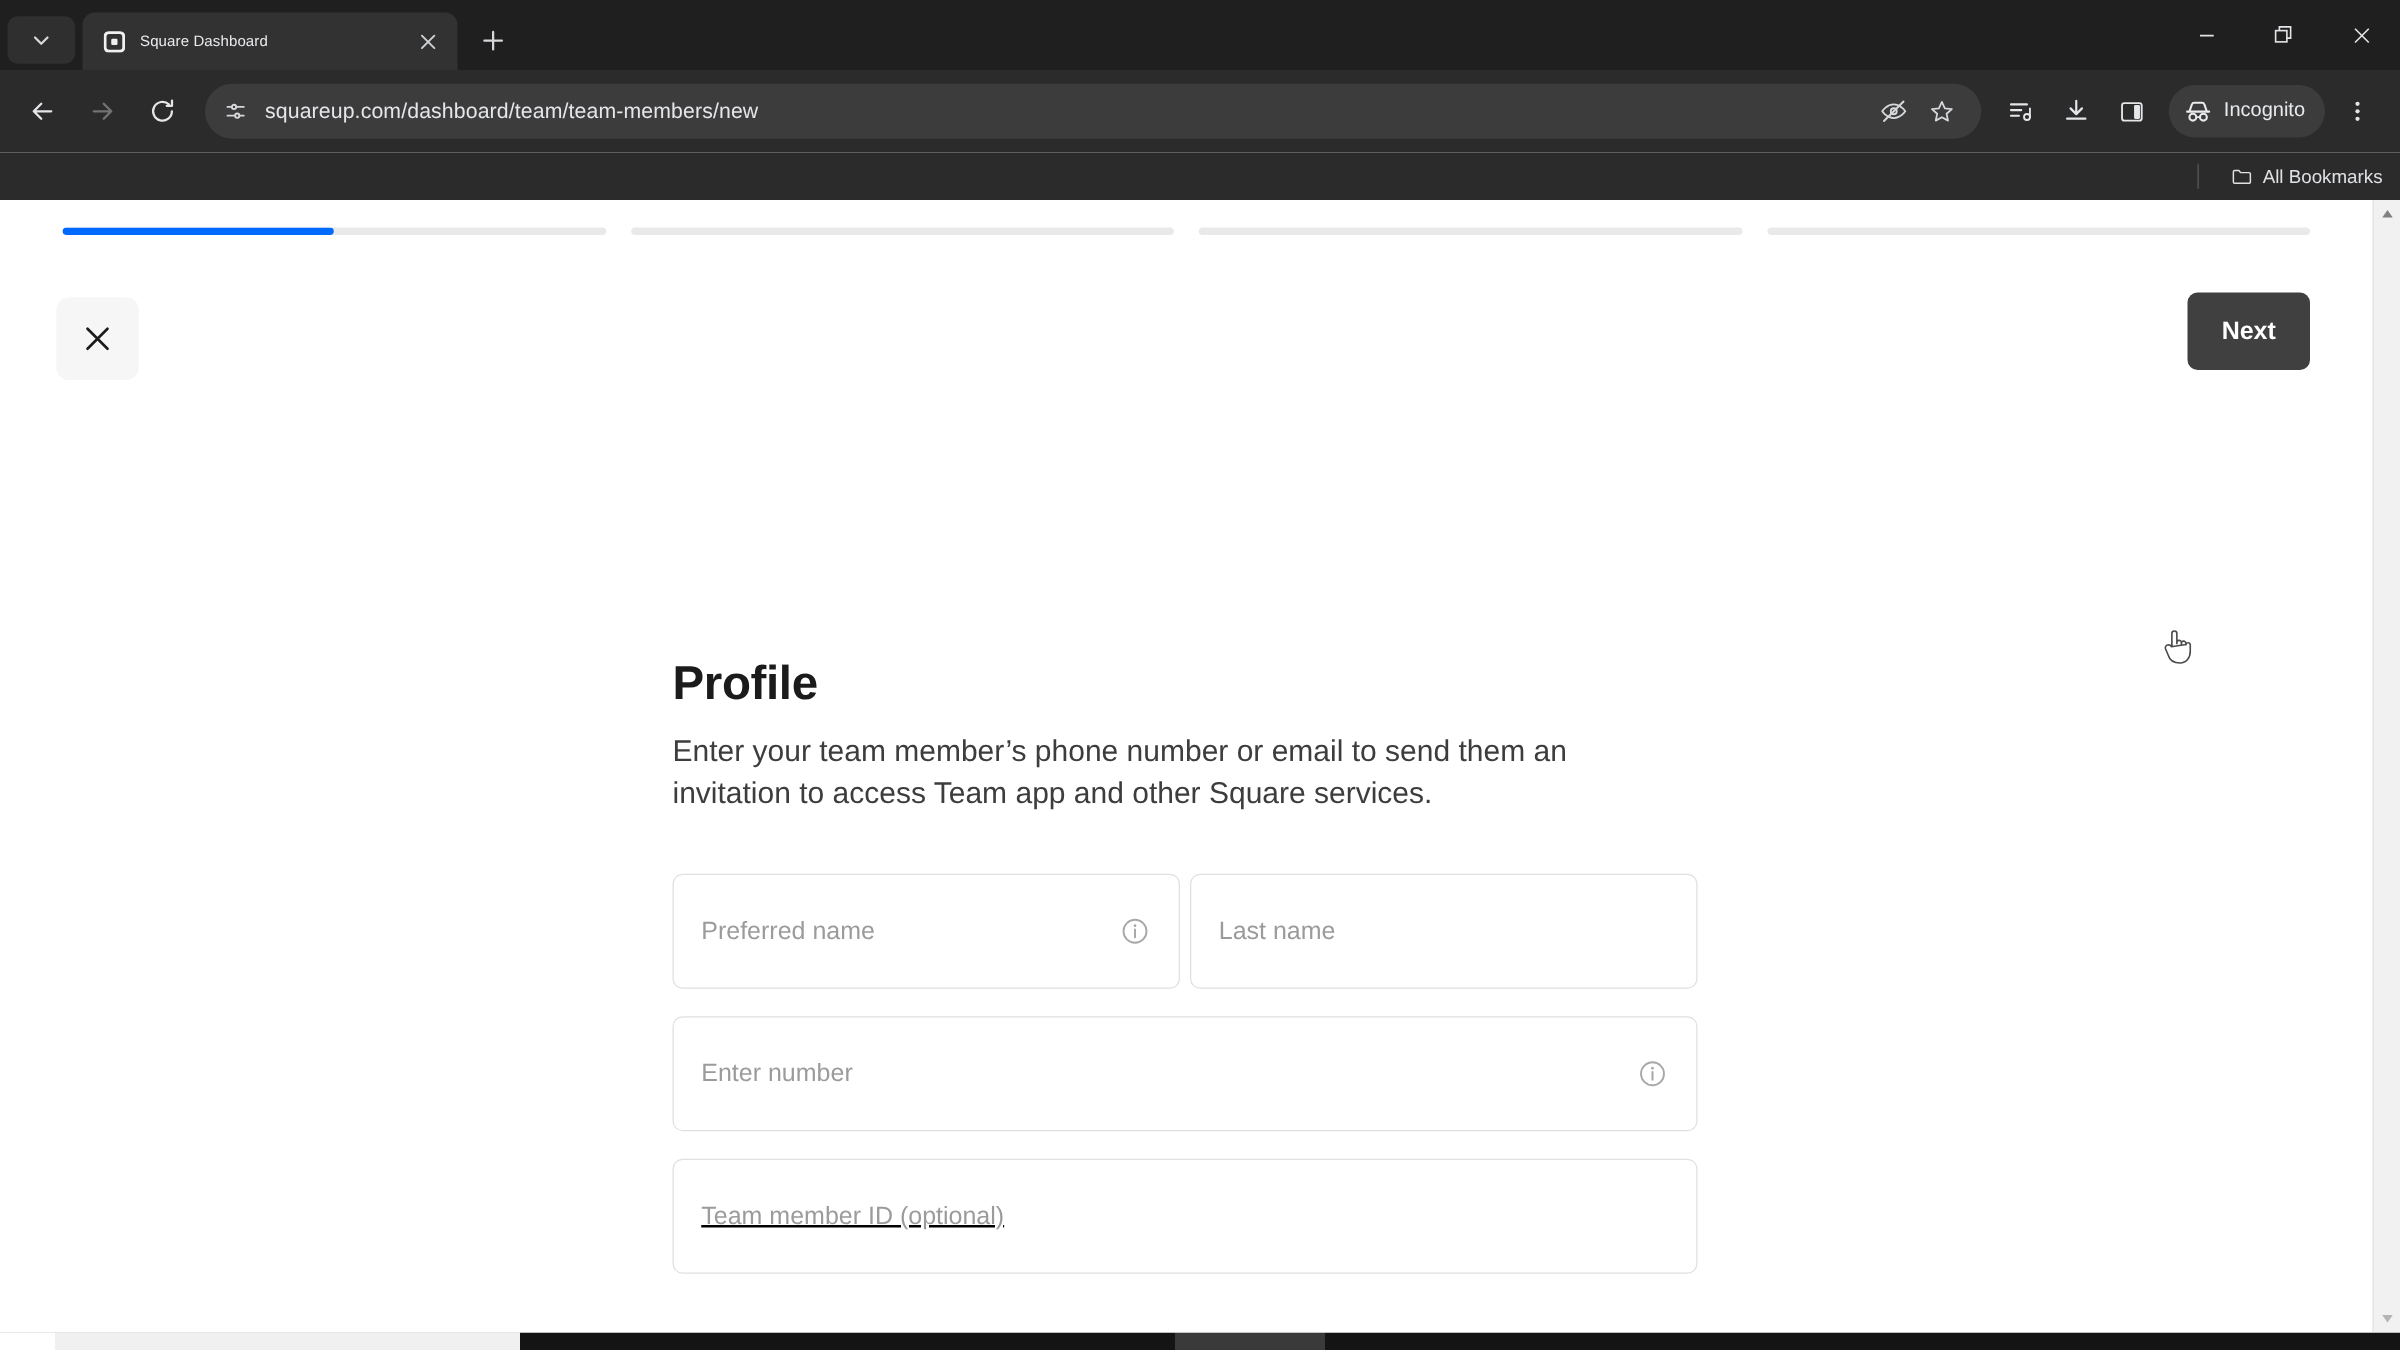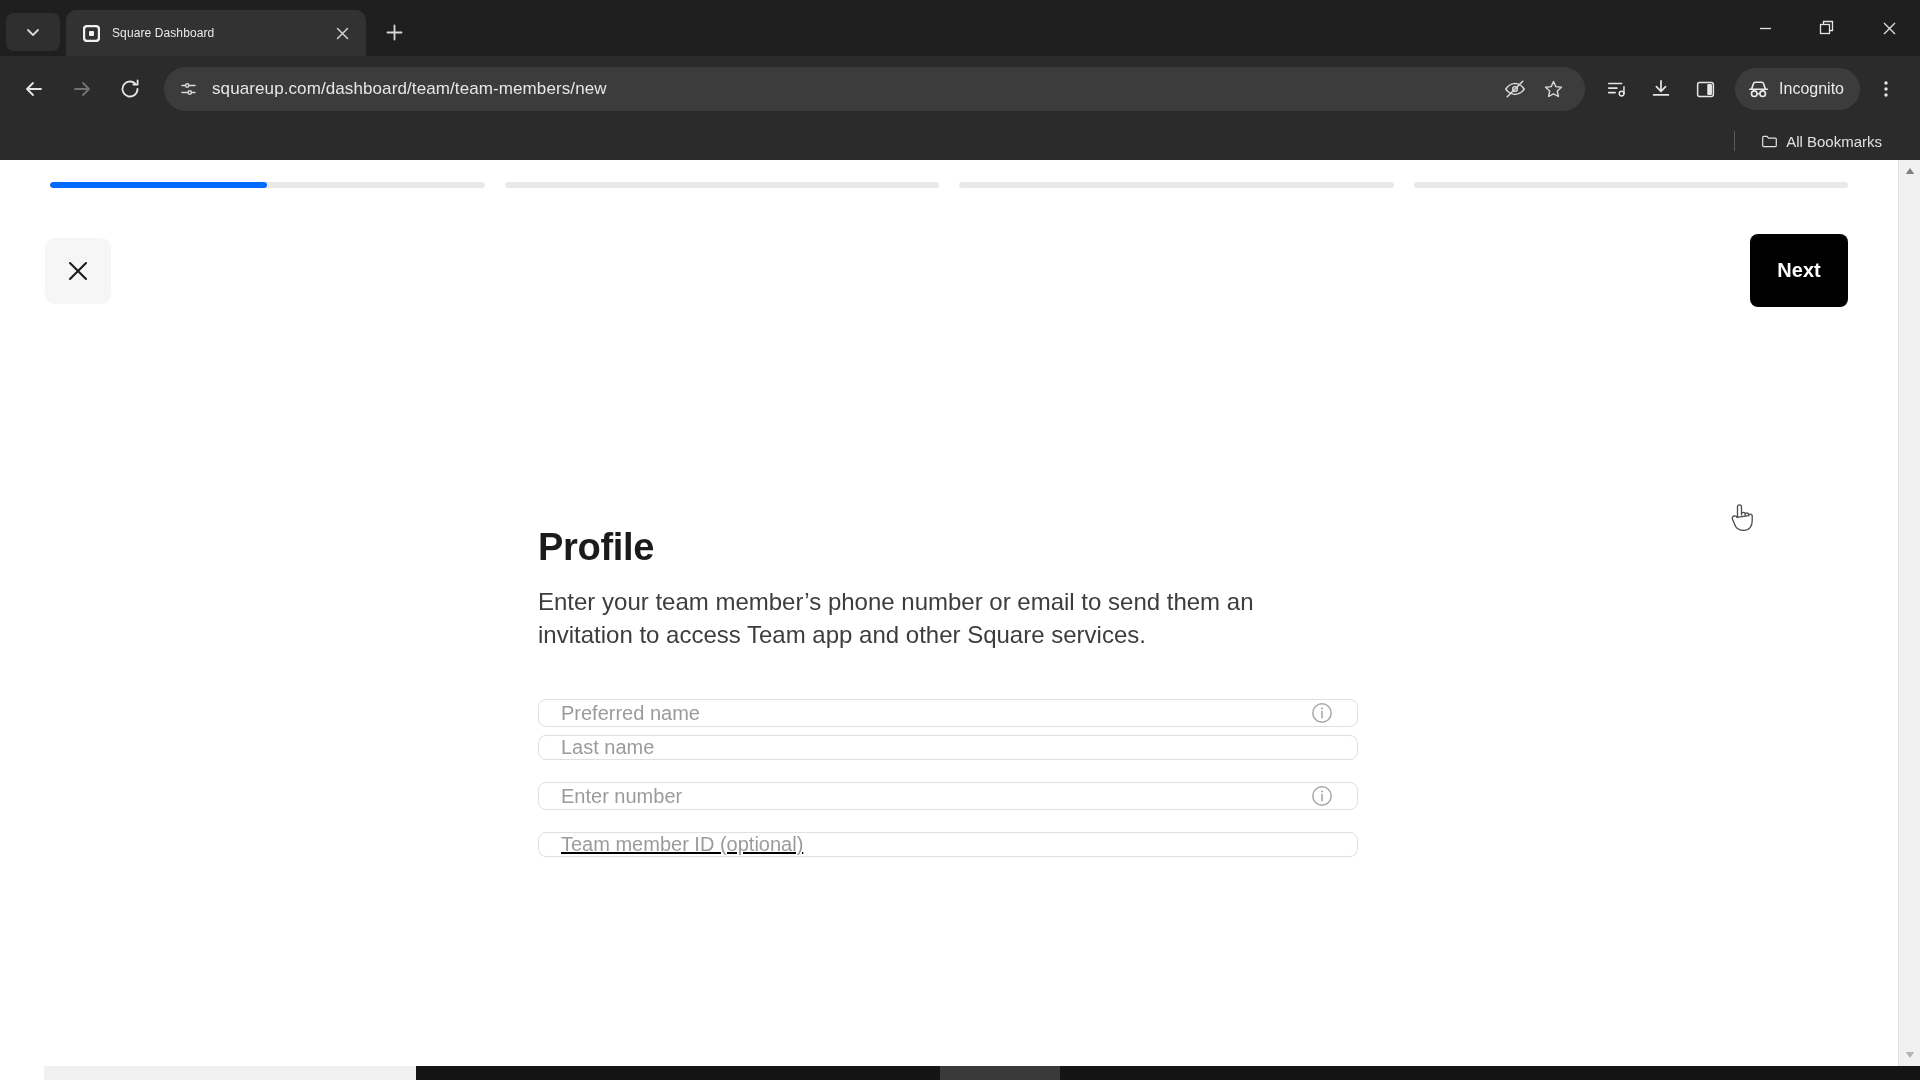--- a/index.html
+++ b/index.html
@@ -158,21 +158,21 @@
     cursor: pointer;
   }
   .incognito-label { color: #e8eaed; font-size: 16px; }
 
   .bookmarkbar {
     height: 38px;
     background: #2b2b2b;
     display: flex;
     align-items: center;
     justify-content: flex-end;
-    padding-right: 28px;
+    padding-right: 4px;
     flex: 0 0 38px;
     gap: 4px;
   }
   .bm-sep {
     width: 1px; height: 20px;
     background: #5a5a5a;
     margin-right: 12px;
   }
   .bm-item {
     display: flex; align-items: center;
@@ -227,23 +227,23 @@
     border-radius: 10px;
     background: #f6f6f6;
     display: flex; align-items: center; justify-content: center;
     cursor: pointer;
   }
 
   .next-btn {
     position: absolute;
     top: 74px; right: 50px;
     min-width: 98px;
-    height: 73px;
+    height: 62px;
     border: none;
-    background: #000000;
+    background: #404040;
     color: #ffffff;
     font-size: 20px;
     font-weight: bold;
     border-radius: 8px;
     padding: 0 26px;
     cursor: pointer;
     font-family: "Liberation Sans", sans-serif;
   }
 
   .form-wrap {
@@ -264,21 +264,20 @@
     line-height: 33px;
     color: #3d3d3d;
     max-width: 815px;
     margin-bottom: 48px;
   }
 
   .row {
     display: flex;
     gap: 8px;
     margin-bottom: 22px;
-    flex-direction: column;
   }
   .field {
     flex: 1;
     height: 92px;
     border: 1px solid #e0e0e0;
     border-radius: 8px;
     background: #ffffff;
     display: flex;
     align-items: center;
     padding: 0 22px;

